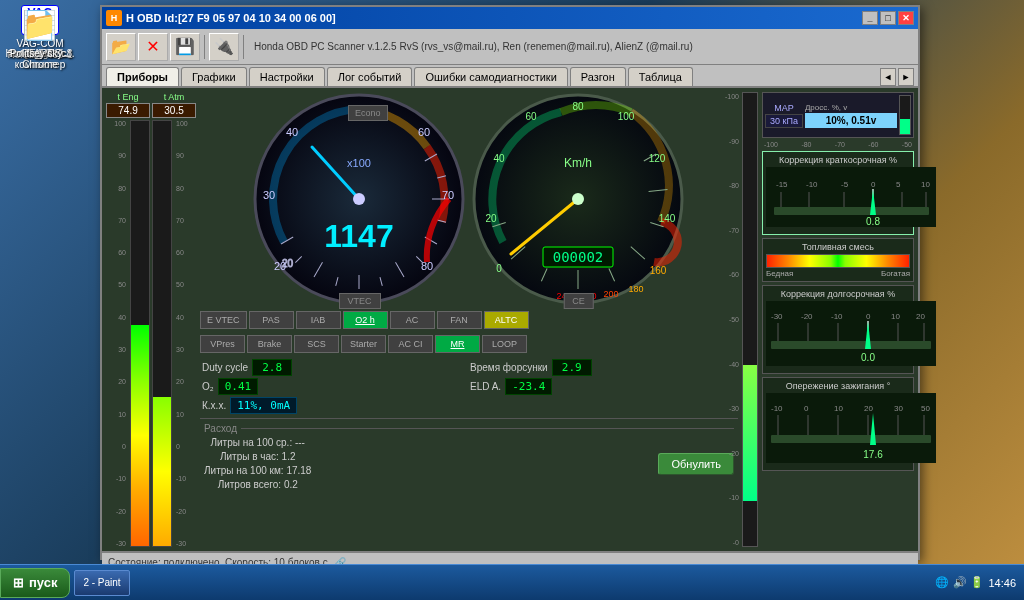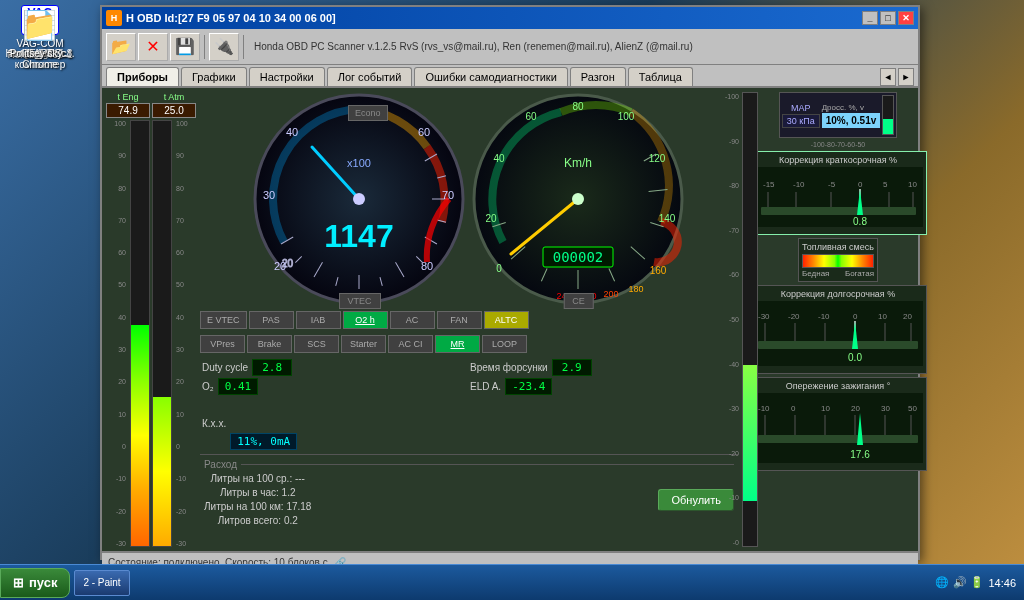--- a/index.html
+++ b/index.html
@@ -418,21 +418,21 @@
 
     <div class="main-content">
 
       <div style="display:flex; flex-direction:column; width:90px; color:white; font-size:9px;">
         <div style="display:flex; gap:2px; margin-bottom:1px;">
           <div style="flex:1; text-align:center; color:#88ff88;">t Eng</div>
           <div style="flex:1; text-align:center; color:#88ff88;">t Atm</div>
         </div>
         <div style="display:flex; gap:2px; margin-bottom:2px;">
           <div style="flex:1; text-align:center; background:#3a1a00; color:white; border:1px solid #888; font-size:10px; padding:1px;">74.9</div>
-          <div style="flex:1; text-align:center; background:#3a1a00; color:white; border:1px solid #888; font-size:10px; padding:1px;">25.0</div>
+          <div style="flex:1; text-align:center; background:#3a1a00; color:white; border:1px solid #888; font-size:10px; padding:1px;">30.5</div>
         </div>
 
         <div style="display:flex; flex:1; gap:2px; position:relative;">
 
           <div style="display:flex; flex-direction:column; justify-content:space-between; font-size:7px; color:#888; width:22px; text-align:right; padding-right:2px;">
             <span>100</span>
               <span>90</span>
               <span>80</span>
               <span>70</span>
               <span>60</span>
@@ -633,21 +633,21 @@
           <div style="display:flex; align-items:center; gap:4px;">
             <span style="color:#cccccc; font-size:10px;">O₂</span>
             <span style="background:#001a00; color:#00ff44; border:1px solid #004400; font-size:11px; padding:1px 6px; font-family:monospace; min-width:40px; display:inline-block; text-align:center;">0.41</span>
           </div>
           <div style="display:flex; align-items:center; gap:4px;">
             <span style="color:#cccccc; font-size:10px;">ELD A.</span>
             <span style="background:#001a00; color:#00ff44; border:1px solid #004400; font-size:11px; padding:1px 6px; font-family:monospace; min-width:40px; display:inline-block; text-align:center;">-23.4</span>
           </div>
           <div style="display:flex; align-items:center; gap:4px;">
             <span style="color:#cccccc; font-size:10px;">К.х.х.</span>
-            <span style="background:#001a2a; color:#00ffff; border:1px solid #004466; font-size:11px; padding:1px 6px; font-family:monospace; min-width:60px; display:inline-block; text-align:center;margin-top:36px;">11%, 0mA</span>
+            <span style="background:#001a2a; color:#00ffff; border:1px solid #004466; font-size:11px; padding:1px 6px; font-family:monospace; min-width:60px; display:inline-block; text-align:center;">11%, 0mA</span>
           </div>
         </div>
 
         <div style="background:#2a3a2a; border-top:1px solid #555; padding:4px; color:#cccccc; font-size:10px;">
           <div style="color:#888; margin-bottom:3px; display:flex; align-items:center; gap:4px;">
             <span>Расход</span>
             <div style="flex:1; height:1px; background:#555;"></div>
           </div>
           <div style="display:flex; justify-content:space-between; align-items:center;">
             <div style="display:flex; flex-direction:column; gap:3px;align-items:center;">
@@ -684,21 +684,21 @@
             <span>-50</span>
             <span>-40</span>
             <span>-30</span>
             <span>-20</span>
             <span>-10</span>
             <span>-0</span>
         </div>
         <div style="position:absolute; bottom:10%; left:0; right:0; height:30%; background:linear-gradient(to top, #00ff88, #88ff44);"></div>
       </div>
 
-      <div style="width:152px; display:flex; flex-direction:column; gap:3px;align-items:center;">
+      <div style="width:152px; display:flex; flex-direction:column; gap:3px;">
 
         <div style="display:flex; gap:2px; align-items:center; background:#1a1a2a; border:1px solid #555; padding:2px;">
           <div style="display:flex; flex-direction:column; align-items:center; gap:1px;">
             <span style="color:#aaaaff; font-size:9px;">MAP</span>
             <span style="background:#1a1a3a; color:#aaaaff; font-size:9px; padding:1px 4px; border:1px solid #444;">30 кПа</span>
           </div>
           <div style="flex:1; display:flex; flex-direction:column; gap:1px;">
             <span style="color:#aaaaaa; font-size:8px;">Дросс. %, v</span>
             <span style="background:#7dd3fc; color:black; font-size:10px; font-weight:bold; padding:2px 4px; text-align:center;">10%, 0.51v</span>
           </div>

